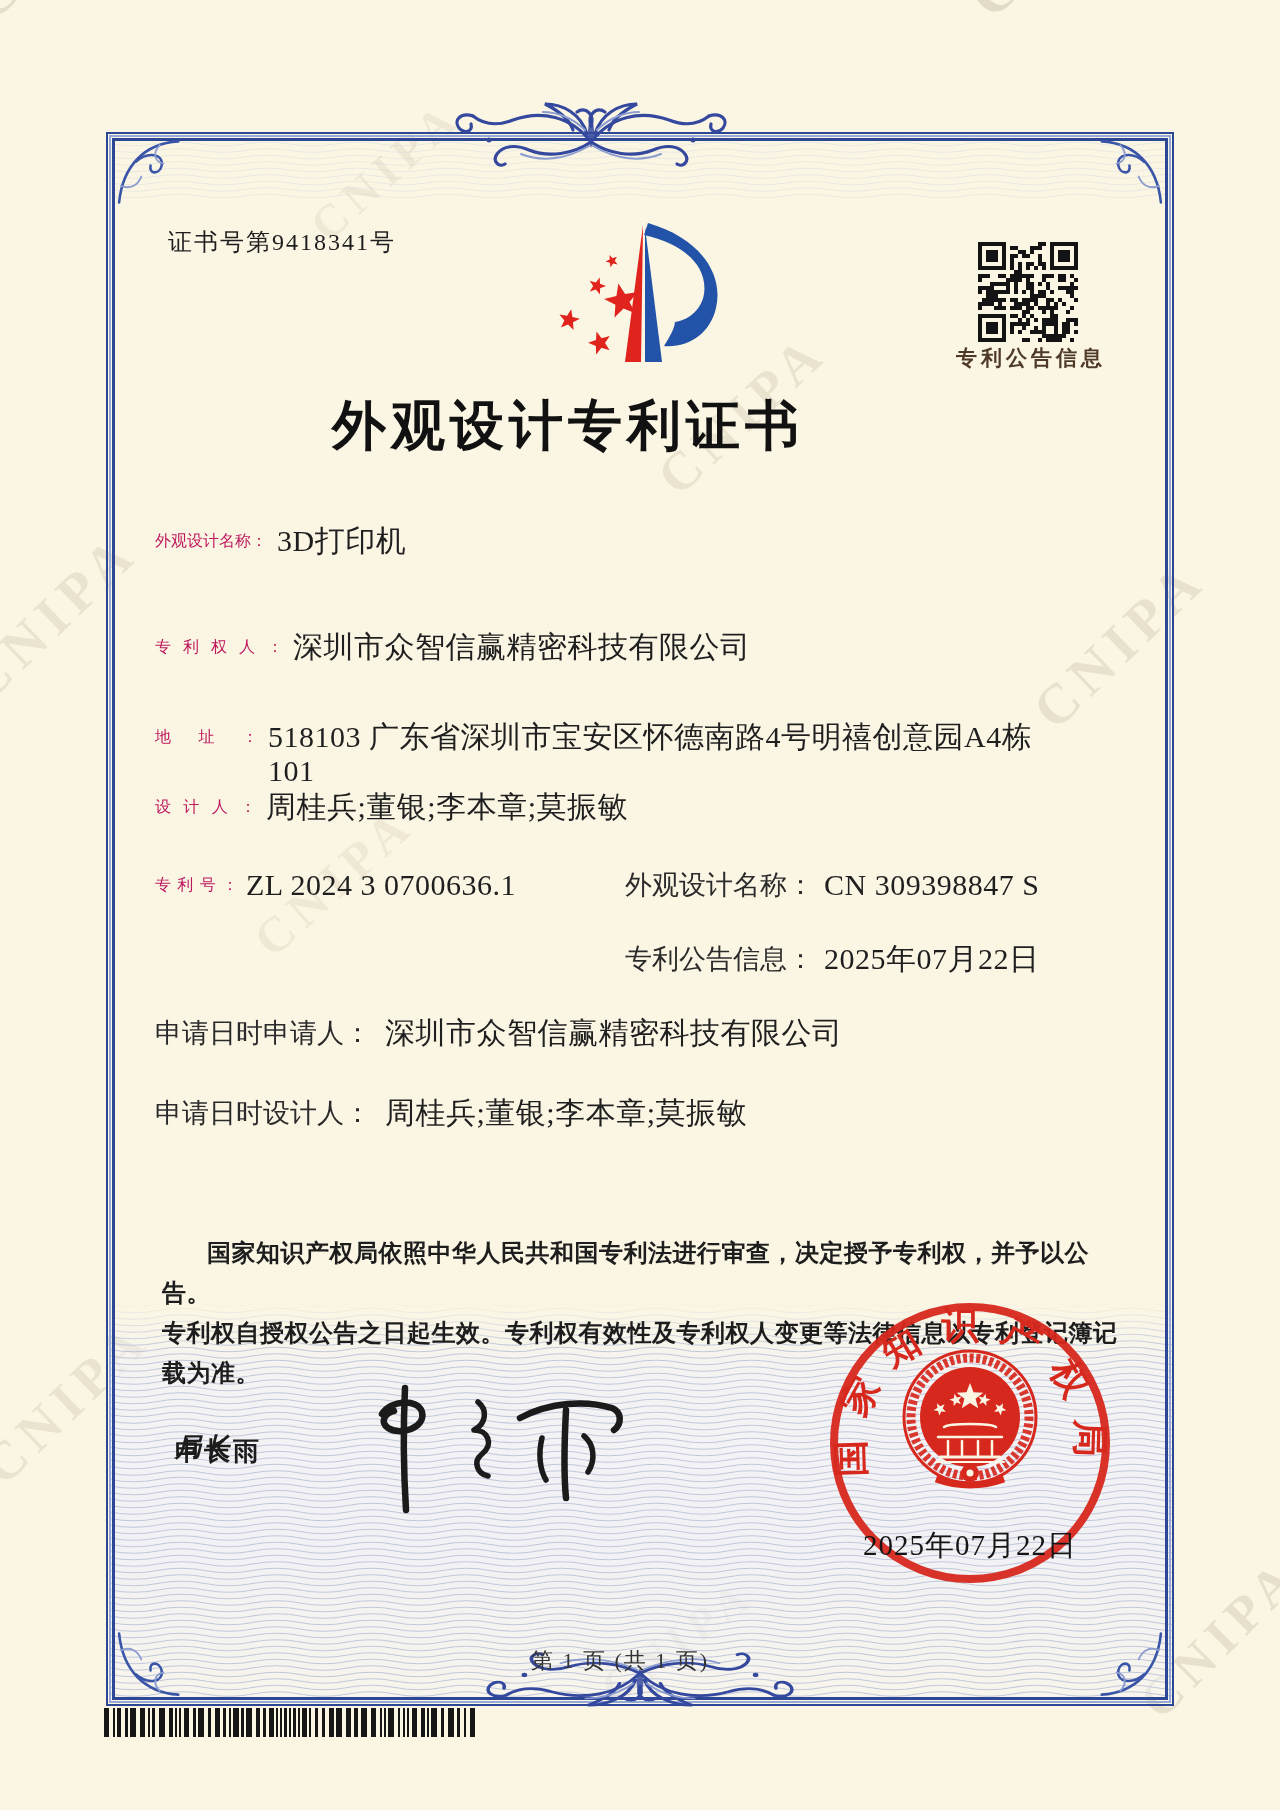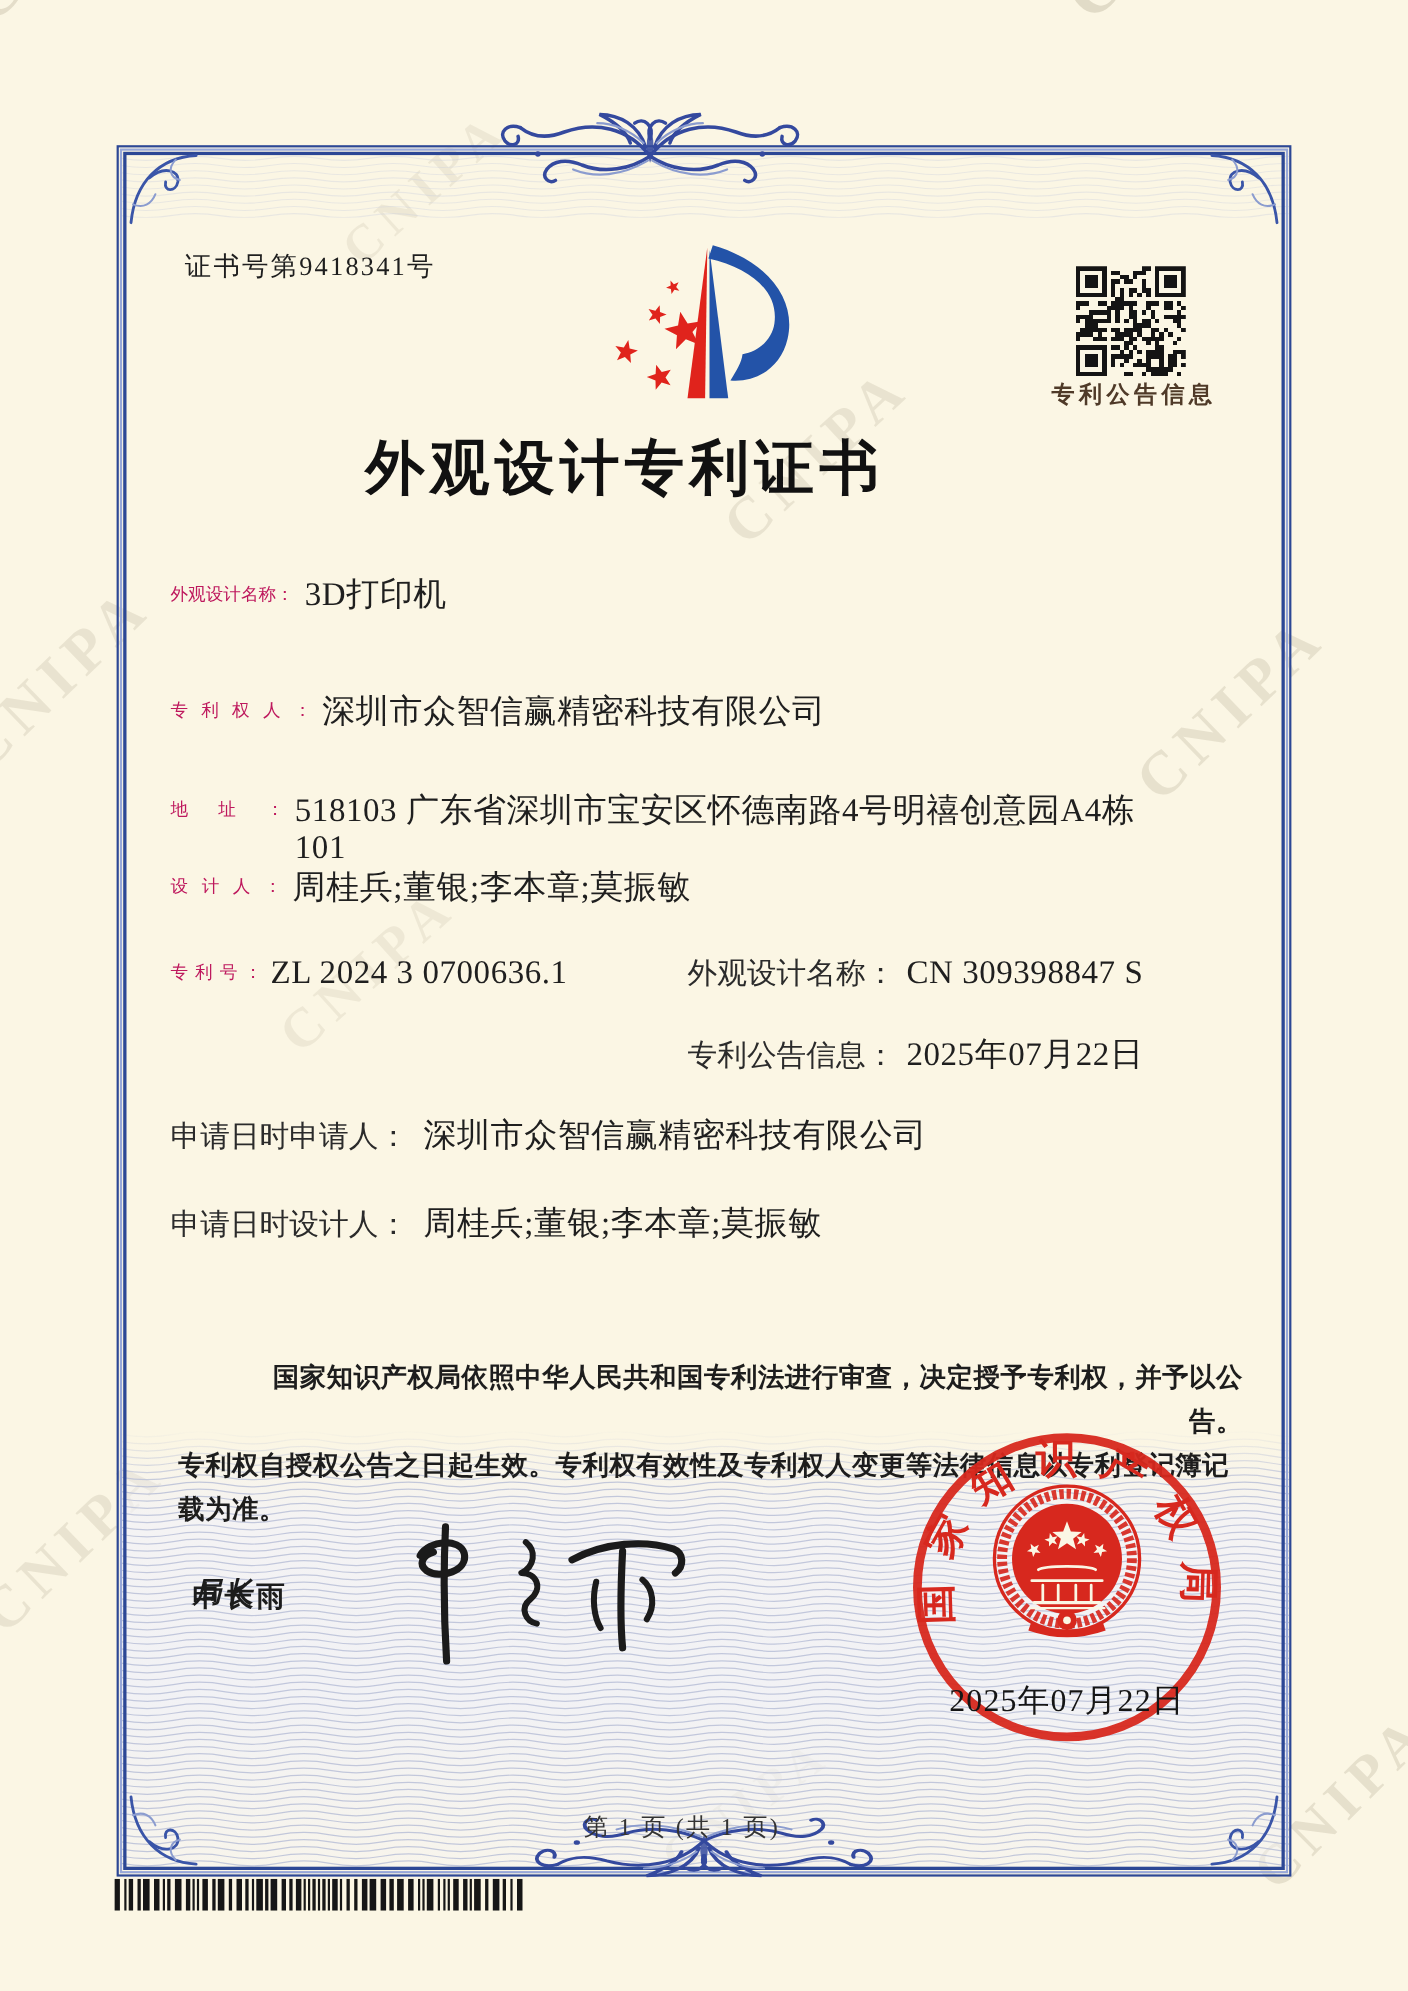--- a/index.html
+++ b/index.html
@@ -35,21 +35,21 @@
   .lbl{display:inline-block;font-size:16px;color:#be185d;line-height:34px;vertical-align:top;}
   .lbl27{display:inline-block;font-size:27px;color:#2b2b2b;line-height:34px;vertical-align:top;}
   .j{text-align:justify;text-align-last:justify;}
   .w128{width:128px;} .w103{width:103px;} .w101{width:101px;} .w83{width:83px;}
   .val{display:inline-block;font-size:30px;color:#1f1f1f;line-height:34px;
        letter-spacing:.5px;margin-left:10px;vertical-align:top;}
   .val-wrap{width:778px;}
   
   .legal{position:absolute;left:162px;top:1233px;width:968px;font-size:24px;font-weight:600;
          color:#1d1d1d;line-height:40px;letter-spacing:.5px;}
-  .legal .indent{text-indent:45px;display:block;text-align:right;}
+  .legal .indent{text-indent:45px;display:block;}
   .legal .l2{display:block;}
   
   .director{position:absolute;left:175px;font-size:26px;font-weight:700;color:#1c1c1c;
             font-family:"Liberation Sans","DejaVu Sans",sans-serif;letter-spacing:3px;}
   .sig{position:absolute;left:360px;top:1378px;}
   .seal{position:absolute;left:820px;top:1293px;}
   .footer{position:absolute;left:620px;top:1646px;transform:translateX(-50%);
           font-size:22px;color:#333;letter-spacing:2px;white-space:nowrap;}
   .barcode{position:absolute;left:104px;top:1708px;}
 </style>

